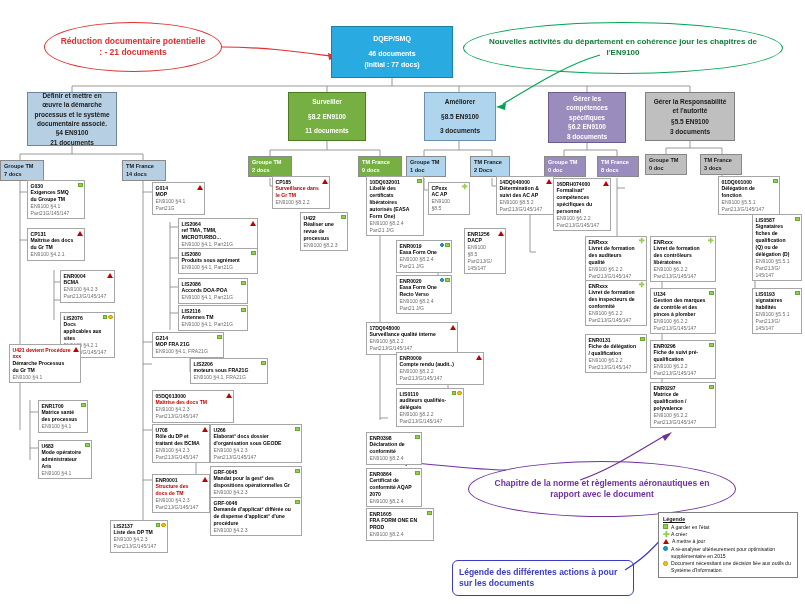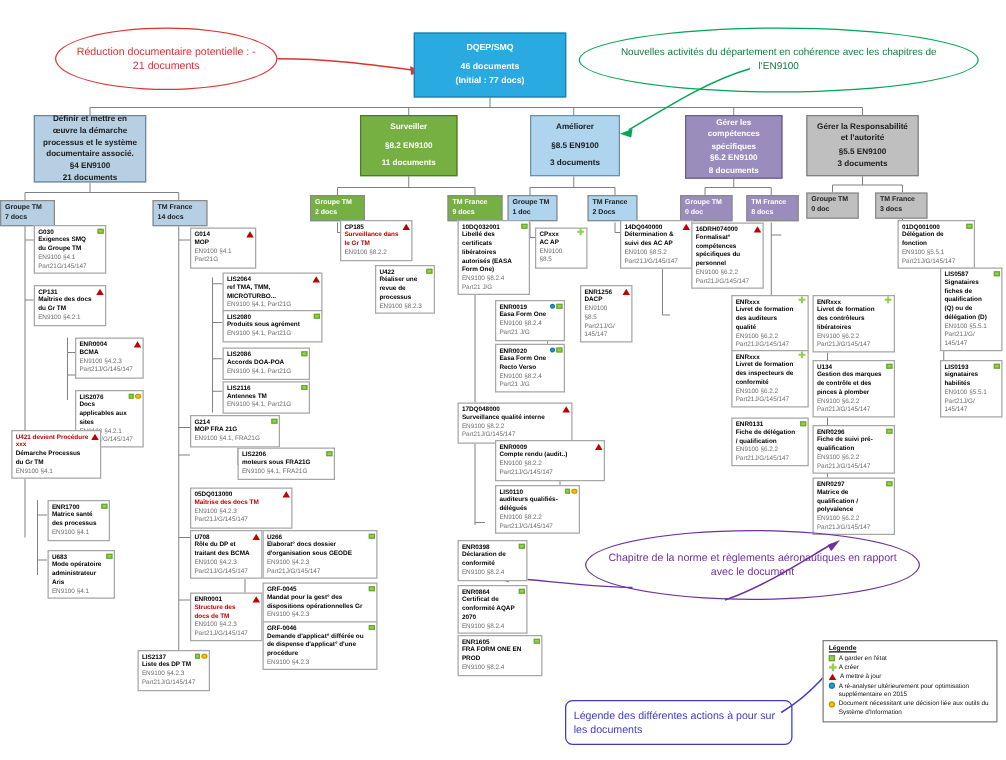--- a/index.html
+++ b/index.html
@@ -64,21 +64,21 @@
 
   .marks { position:absolute; top:1.5px; right:1.5px; display:flex; gap:1px; align-items:center; }
   .mk { width:4.5px; height:4.5px; display:inline-block; }
   .mk.keep { background:#92d050; border:1px solid #6aa82e; }
   .mk.create { color:#92d050; width:auto;height:auto; font-size:7px; line-height:4.5px; font-weight:bold; }
   .mk.update { width:0;height:0;border-left:3px solid transparent;border-right:3px solid transparent;border-bottom:5px solid #c00000; background:none; }
   .mk.reanalyse { background:#1f9ed4; border-radius:50%; border:1px solid #1576a0; }
   .mk.sidecision { background:#ffc000; border-radius:50%; border:1px solid #c79700; }
 
   
-  .callout { position:absolute; font-weight:normal; line-height:1.35; }
+  .callout { position:absolute; font-weight:bold; line-height:1.35; }
   .ellipse-callout {
     display:flex; align-items:center; justify-content:center; text-align:center;
     border-radius:50%;
     background:transparent;
   }
   .co-red { border:1.5px solid #e03030; color:#e03030; font-size:8.5px; }
   .co-green { border:1.5px solid #00a651; color:#127c3c; font-size:8px; }
   .co-purple { border:1.5px solid #7030a0; color:#7030a0; font-size:8.5px; }
   .rect-callout {
     display:flex; align-items:center; justify-content:flex-start; text-align:left;
@@ -671,24 +671,24 @@
       <span class="ref">EN9100 §5.5.1</span>
       <span class="ref">Part21J/G/</span>
       <span class="ref">145/147</span>
     </div>
 
   <div class="callout ellipse-callout co-red" style="left:44px; top:22px; width:178px; height:50px; padding:0 14px;">
     <span>Réduction documentaire potentielle : - 21 documents</span>
   </div>
 
   <div class="callout ellipse-callout co-green" style="left:463px; top:22px; width:320px; height:52px; padding:0 20px;">
-    <span>Nouvelles activités du département en cohérence avec les chapitres de l'EN9100</span>
-  </div>
-
-  <div class="callout ellipse-callout co-purple" style="left:468px; top:424px; width:268px; height:56px; padding:0 14px;justify-content:center;">
+    <span>Nouvelles activités du département en cohérence jour les chapitres de l'EN9100</span>
+  </div>
+
+  <div class="callout ellipse-callout co-purple" style="left:468px; top:461px; width:268px; height:56px; padding:0 14px;justify-content:center;">
     <span>Chapitre de la norme et règlements aéronautiques en rapport avec le document</span>
   </div>
 
   <div class="callout rect-callout" style="left:452px; top:560px; width:182px; height:36px;">
     <span>Légende des différentes actions à pour sur les documents</span>
   </div>
 
   <div class="legend" style="left:658px; top:512px; width:140px;">
     <div class="lg-title">Légende</div>
     <div class="lg-row">

